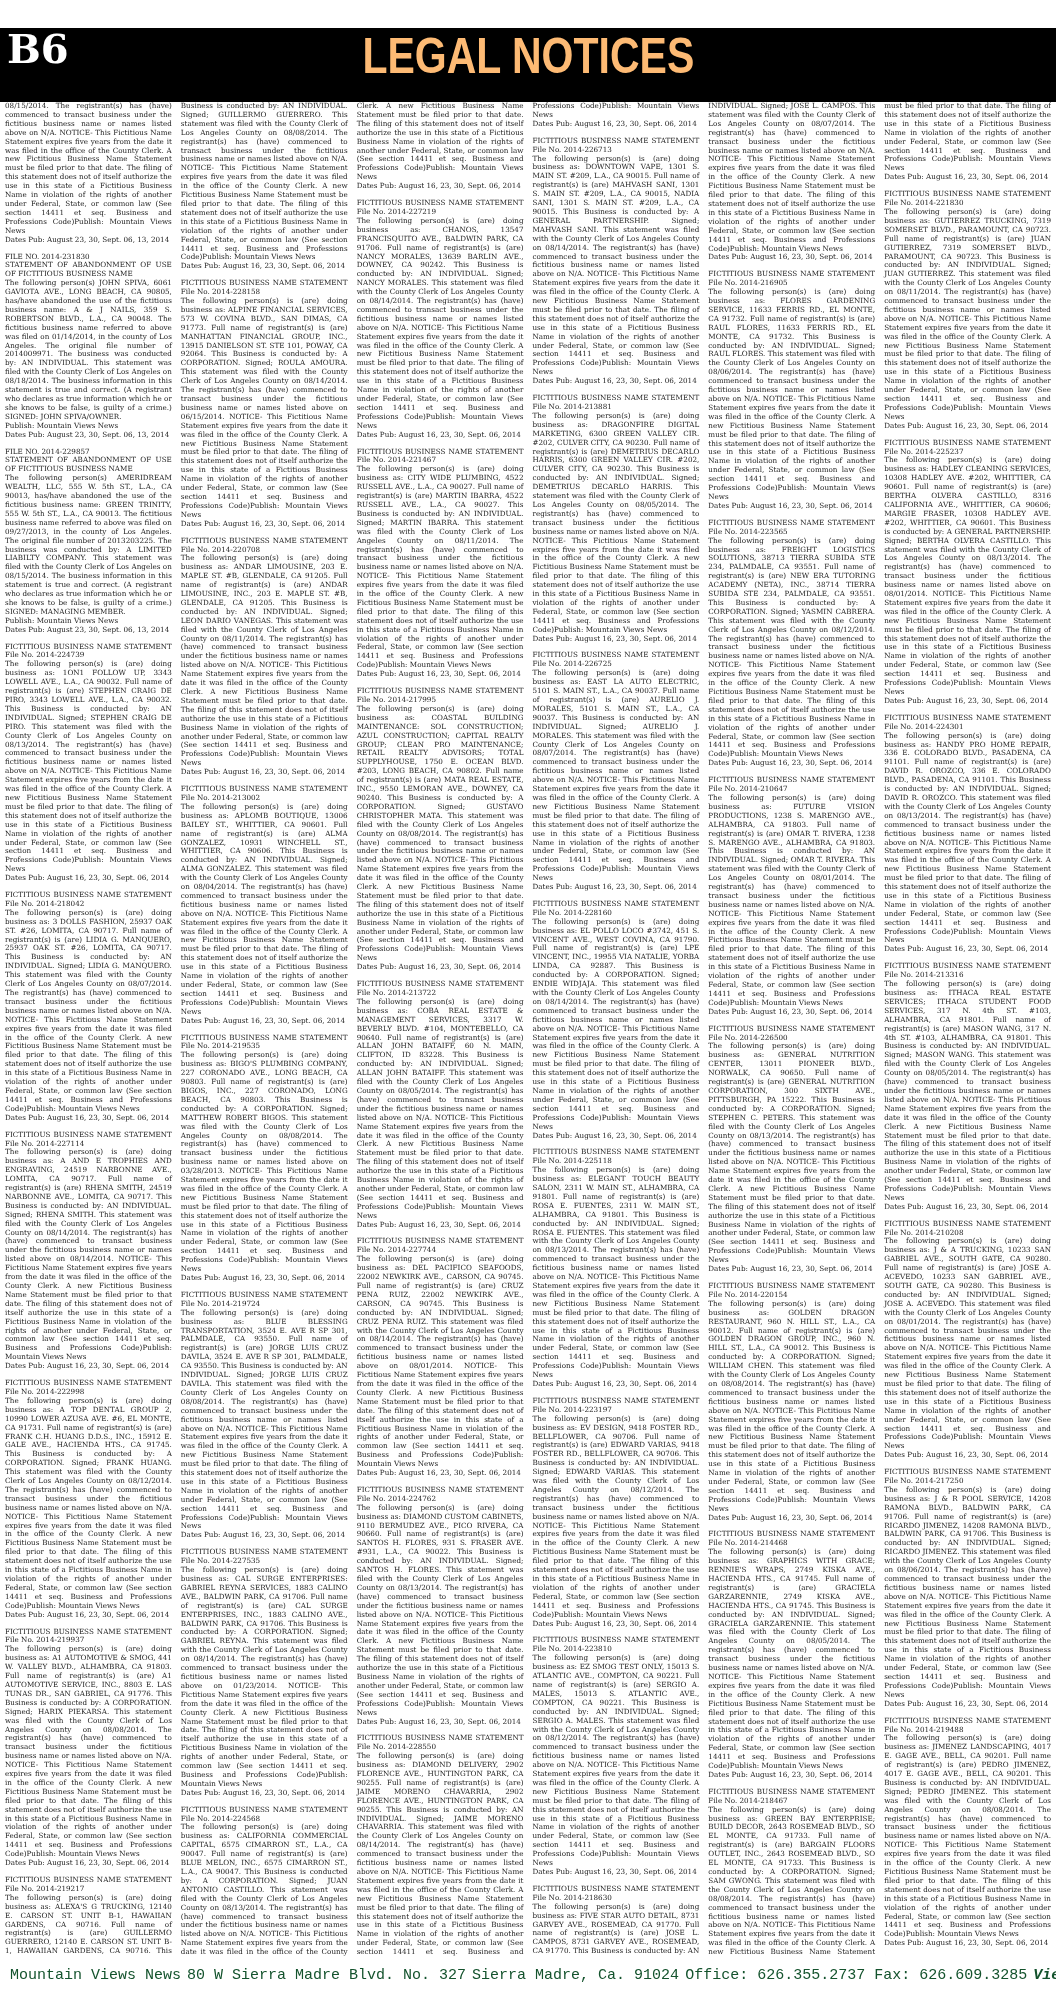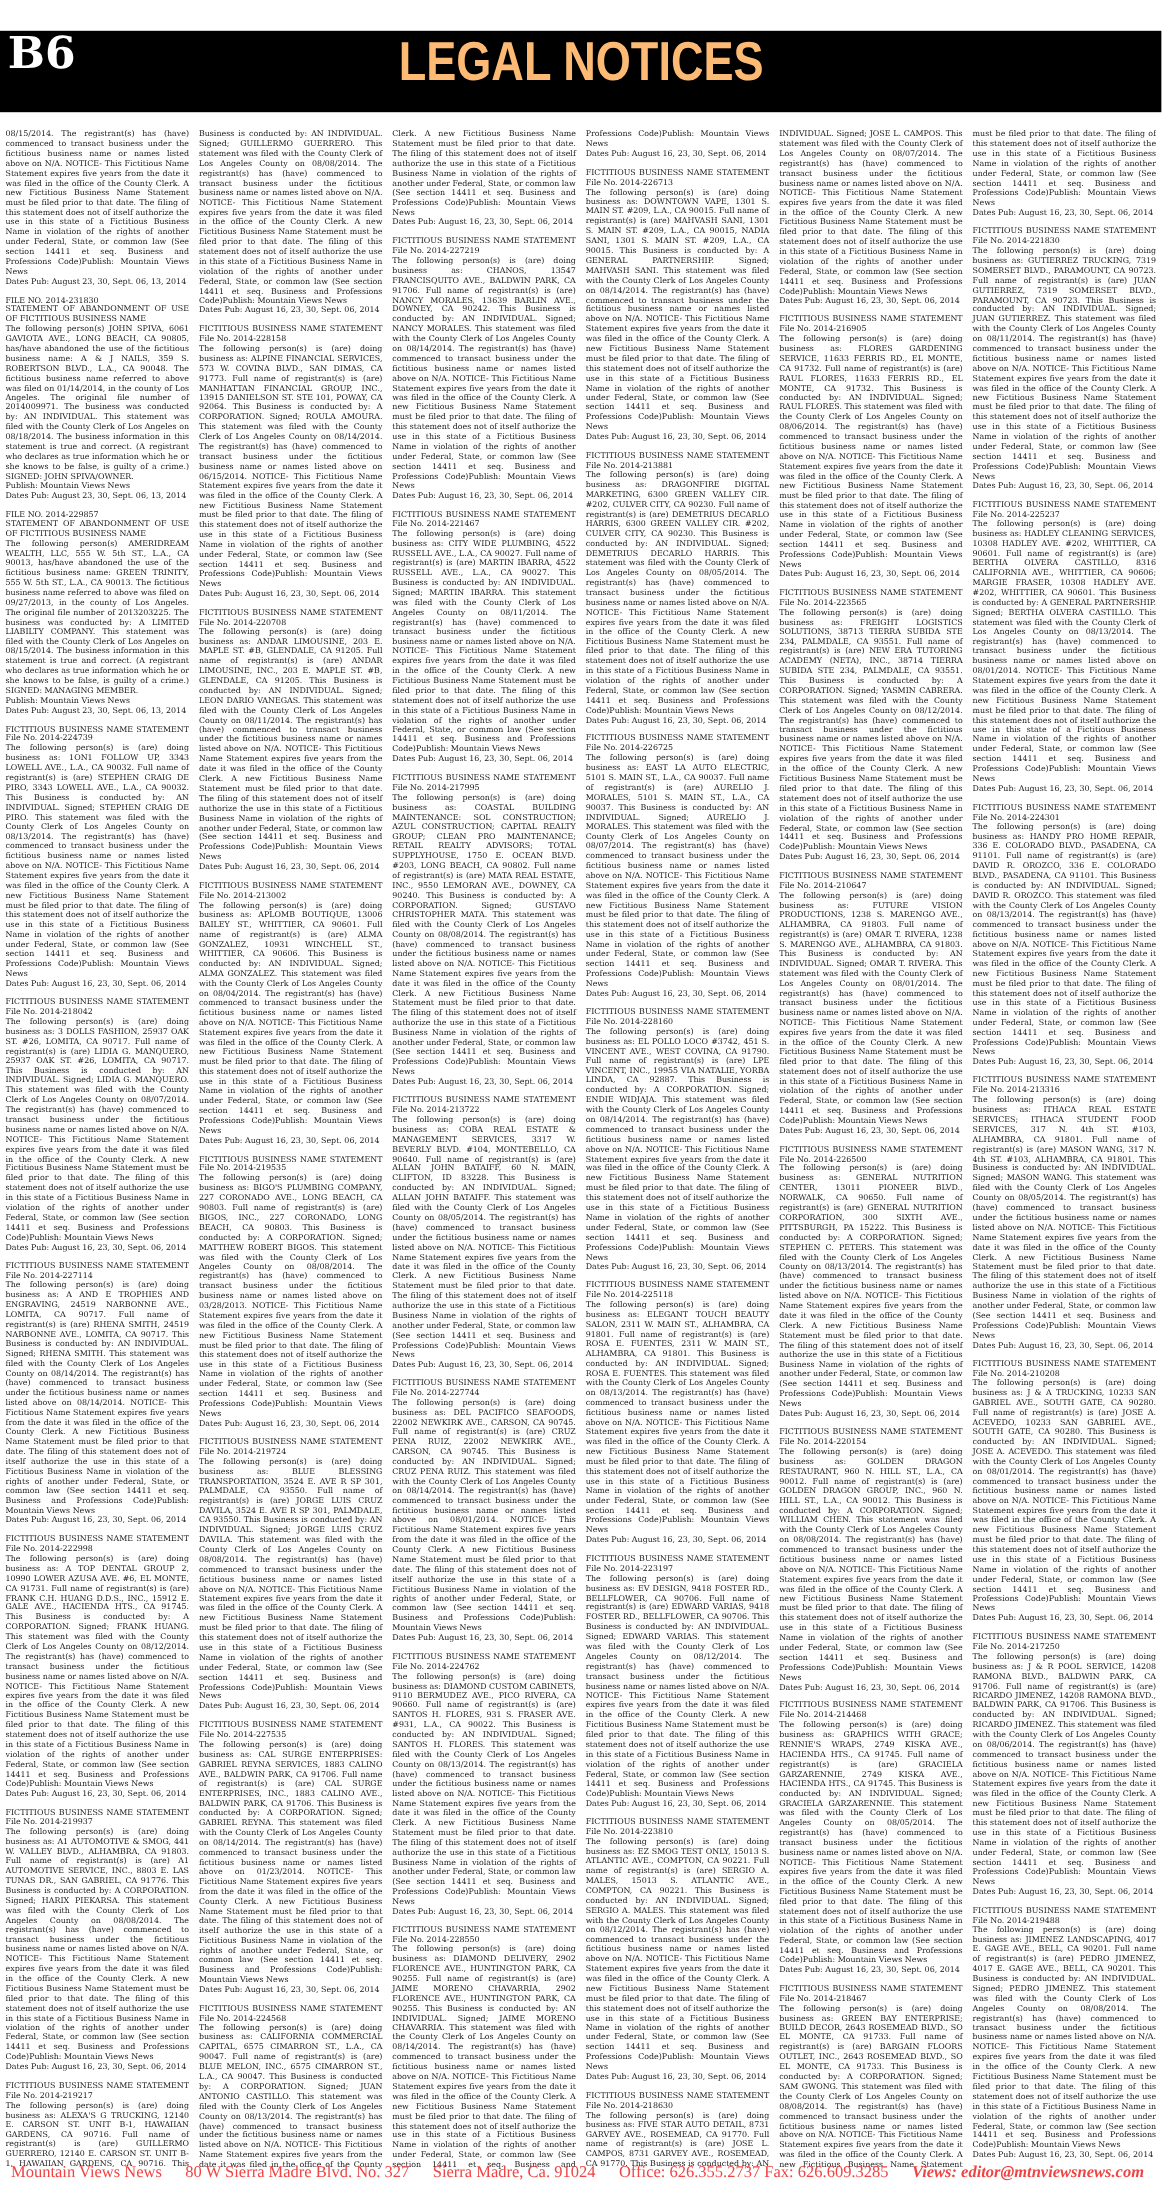--- a/index.html
+++ b/index.html
@@ -21,32 +21,32 @@
   .main-title span{display:inline-block;transform:scaleX(0.82);transform-origin:center;}
   .date-strip{
     position:absolute;left:0;bottom:10px;width:505px;height:19px;background:#fff;
     display:flex;align-items:center;padding-left:9px;box-sizing:border-box;
     font-family:"Liberation Sans", sans-serif;font-weight:bold;font-size:14px;color:#000;
     white-space:nowrap;
   }
   .date-strip .pub{margin-right:22px;}
   
   .cols{
-    margin:16px 5px 0 5px;height:1858px;
+    margin:0 5px 0 5px;height:1858px;
     column-count:6;column-gap:9px;column-fill:auto;overflow:hidden;
     text-align:justify;font-size:7.2px;line-height:8.9px;
     -webkit-hyphens:none;hyphens:none;
   }
   .notice{white-space:pre-line;margin:0 0 8px 0;break-inside:auto;}
   
   .footer{
     position:absolute;left:0;right:0;bottom:3px;height:24px;
     display:flex;align-items:center;justify-content:space-between;
     padding:0 10px;box-sizing:border-box;
-    font-family:Liberation Serif, serif;font-size:15px;color:#ef4444;white-space:nowrap;
+    font-family:Liberation Mono, monospace;font-size:15px;color:#14532d;white-space:nowrap;
   }
   .footer .seg{margin-right:6px;}
   .footer .contact{font-style:italic;font-weight:bold;}
 </style>
 </head>
 <body>
 
 <div class="masthead">
   <div class="page-num">B6</div>
   <div class="main-title"><span>LEGAL NOTICES</span></div>

